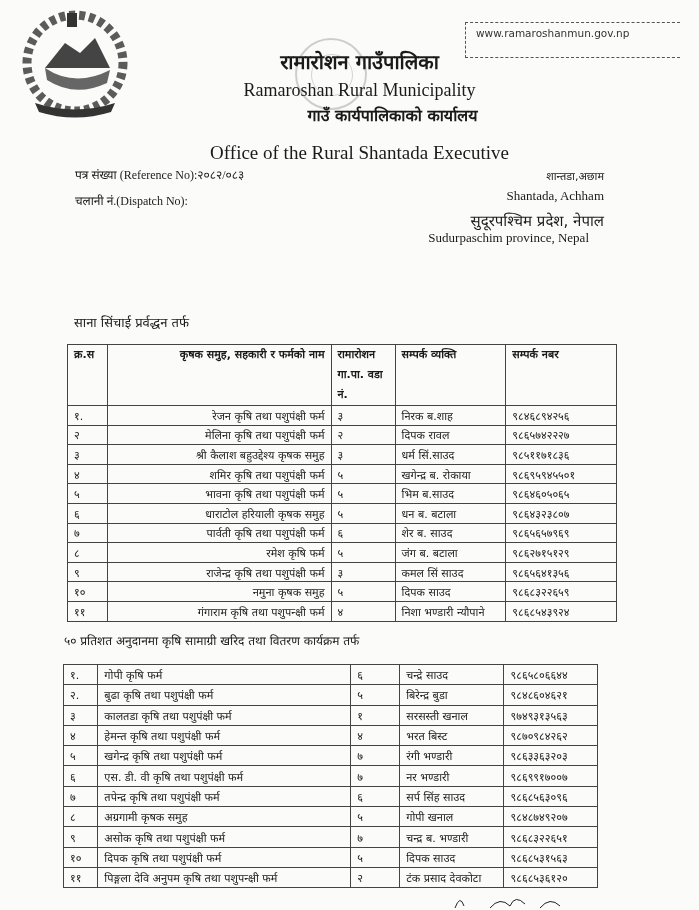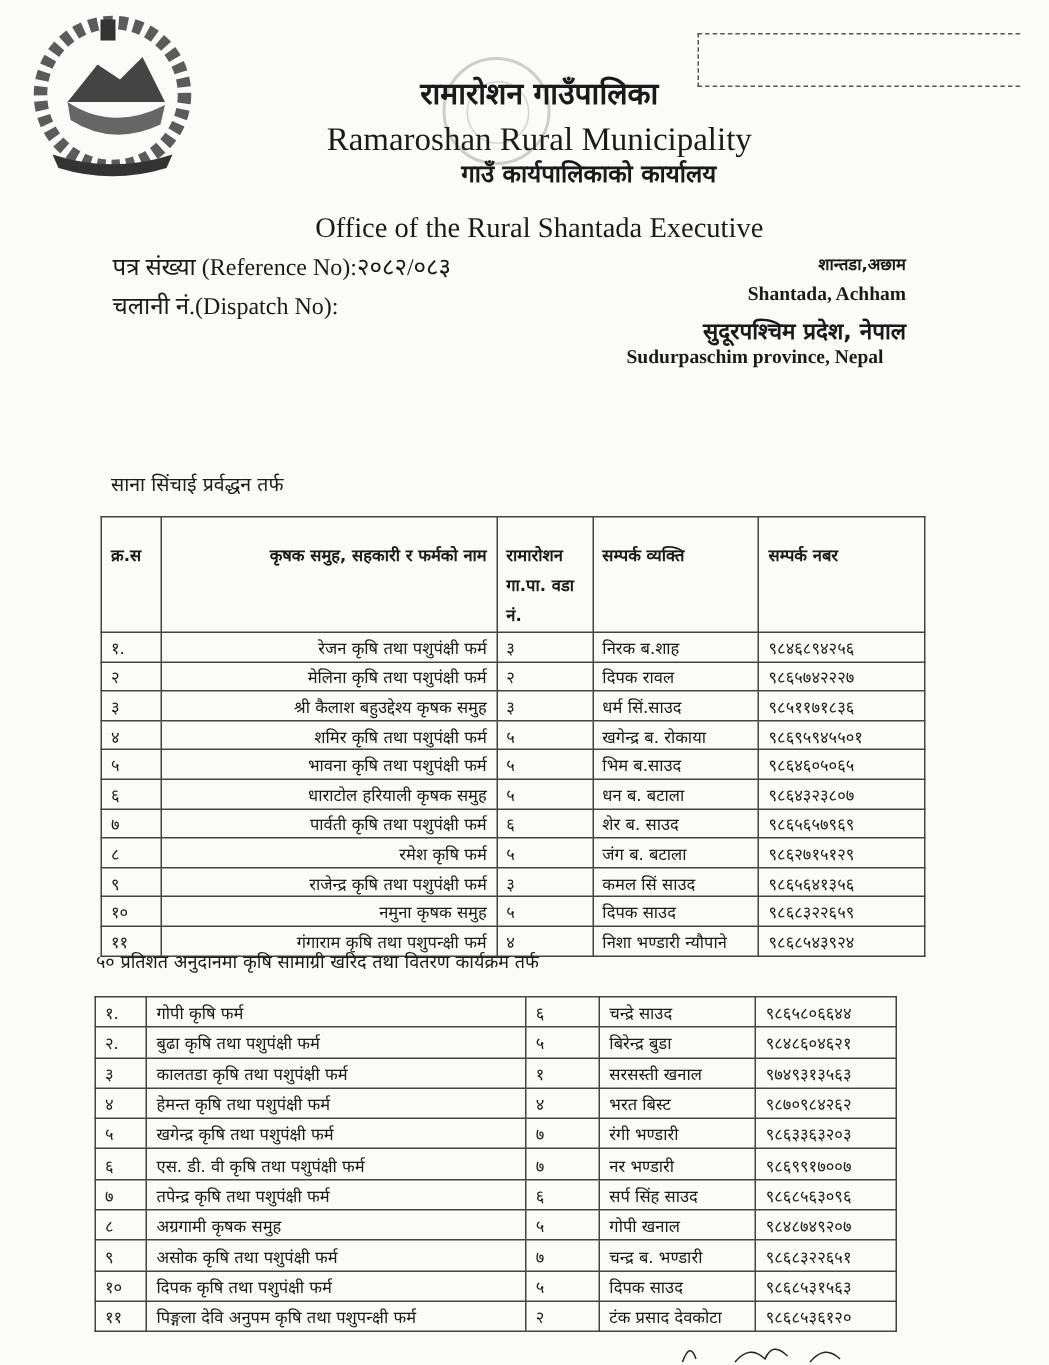--- a/index.html
+++ b/index.html
@@ -11,45 +11,45 @@
   .abs { position: absolute; }
   #logo { left: 15px; top: 8px; width: 120px; height: 115px; }
   #contact-box {
     left: 465px; top: 22px; width: 215px; height: 36px;
     border-top: 1px dashed #555; border-bottom: 1px dashed #555; border-left: 1px dashed #555;
     font-family: "DejaVu Sans", sans-serif; font-size: 10.5px; color: #333;
     padding: 3px 0 0 10px; box-sizing: border-box; line-height: 15px;
   }
   .hdr { left: 0; width: 699px; text-align: center; padding-left: 20px; box-sizing: border-box; }
   #title-np { top: 48px; font-size: 20px; font-weight: bold; font-family: "DejaVu Sans", sans-serif; }
-  #title-en { top: 80px; font-size: 22px; }
+  #title-en { top: 80px; font-size: 18px; }
   #office-np { top: 104px; font-size: 16px; font-weight: bold; font-family: "DejaVu Sans", sans-serif; margin-left: 33px; }
   #office-en { top: 142px; font-size: 19px; }
   #stamp {
     left: 295px; top: 38px; width: 72px; height: 72px; border-radius: 50%;
     border: 2px solid rgba(120,120,120,0.35); box-sizing: border-box;
   }
   #stamp::after {
     content: ""; position: absolute; left: 14px; top: 14px; width: 40px; height: 40px;
     border-radius: 50%; border: 1px solid rgba(120,120,120,0.3);
   }
-  .meta { font-size: 16px; }
+  .meta { font-size: 12px; }
   #ref-no { left: 75px; top: 166px; }
   #dispatch-no { left: 75px; top: 192px; }
-  .addr { right: 95px; text-align: right; font-size: 13px; font-weight: bold; }
+  .addr { right: 95px; text-align: right; font-size: 13px; }
   #addr-np1 { top: 168px; font-size: 11px; font-family: "DejaVu Sans", sans-serif; }
   #addr-en1 { top: 188px; }
   #addr-np2 { top: 210px; font-size: 15px; font-family: "DejaVu Sans", sans-serif; }
   #addr-en2 { top: 230px; right: 110px; margin-left: 43px; }
   #section1-title { left: 74px; top: 313px; font-size: 13px; font-family: "DejaVu Sans", sans-serif; }
   #section2-title { left: 64px; top: 632px; font-size: 12px; font-family: "DejaVu Sans", sans-serif; }
   table { border-collapse: collapse; position: absolute; font-family: "DejaVu Sans", sans-serif; }
   td, th { border: 1px solid #444; font-size: 11px; padding: 0 6px; text-align: left; font-weight: normal; }
   #table1 { left: 67px; top: 344px; width: 550px; }
-  #table1 th { vertical-align: top; font-weight: bold; padding-top: 16px; line-height: 20px; }
+  #table1 th { vertical-align: top; font-weight: bold; padding-top: 0; line-height: 20px; }
   #table1 td { height: 18.6px; }
   #table1 .c1 { width: 28px; } #table1 .c2 { width: 222px; text-align: right; } #table1 .c3 { width: 52px; }
   #table1 .c4 { width: 102px; margin-left: 16px; } #table1 .c5 { width: 100px; }
   #table2 { left: 63px; top: 664px; width: 535px; }
   #table2 td { height: 19.3px; }
   #table2 .c1 { width: 22px; } #table2 .c2 { width: 253px; } #table2 .c3 { width: 38px; }
   #table2 .c4 { width: 95px; } #table2 .c5 { width: 82px; }
   #signature { left: 450px; top: 892px; width: 120px; height: 18px; }
 </style>
 </head>
@@ -57,20 +57,21 @@
 
 <svg id="logo" class="abs" viewBox="0 0 120 115">
   <circle cx="60" cy="55" r="48" fill="none" stroke="#333" stroke-width="9" stroke-dasharray="6 4" opacity="0.8"></circle>
   <path d="M30 60 L50 35 L65 45 L80 30 L95 60 Z" fill="#444"></path>
   <path d="M30 60 Q60 80 95 62 L92 75 Q60 90 32 72 Z" fill="#666"></path>
   <rect x="52" y="5" width="10" height="14" fill="#333"></rect>
   <path d="M20 95 Q60 108 100 95 L96 104 Q60 115 24 104 Z" fill="#333"></path>
 </svg>
 
 <div id="contact-box" class="abs">
+  <div>www.ramaroshanmun.gov.np</div>
 </div>
 
 <div id="stamp" class="abs"></div>
 
 <div id="title-np" class="abs hdr">रामारोशन गाउँपालिका</div>
 <div id="title-en" class="abs hdr">Ramaroshan Rural Municipality</div>
 <div id="office-np" class="abs hdr">गाउँ कार्यपालिकाको कार्यालय</div>
 <div id="office-en" class="abs hdr">Office of the Rural Shantada Executive</div>
 
 <div id="ref-no" class="abs meta">पत्र संख्या (Reference No):२०८२/०८३</div>

